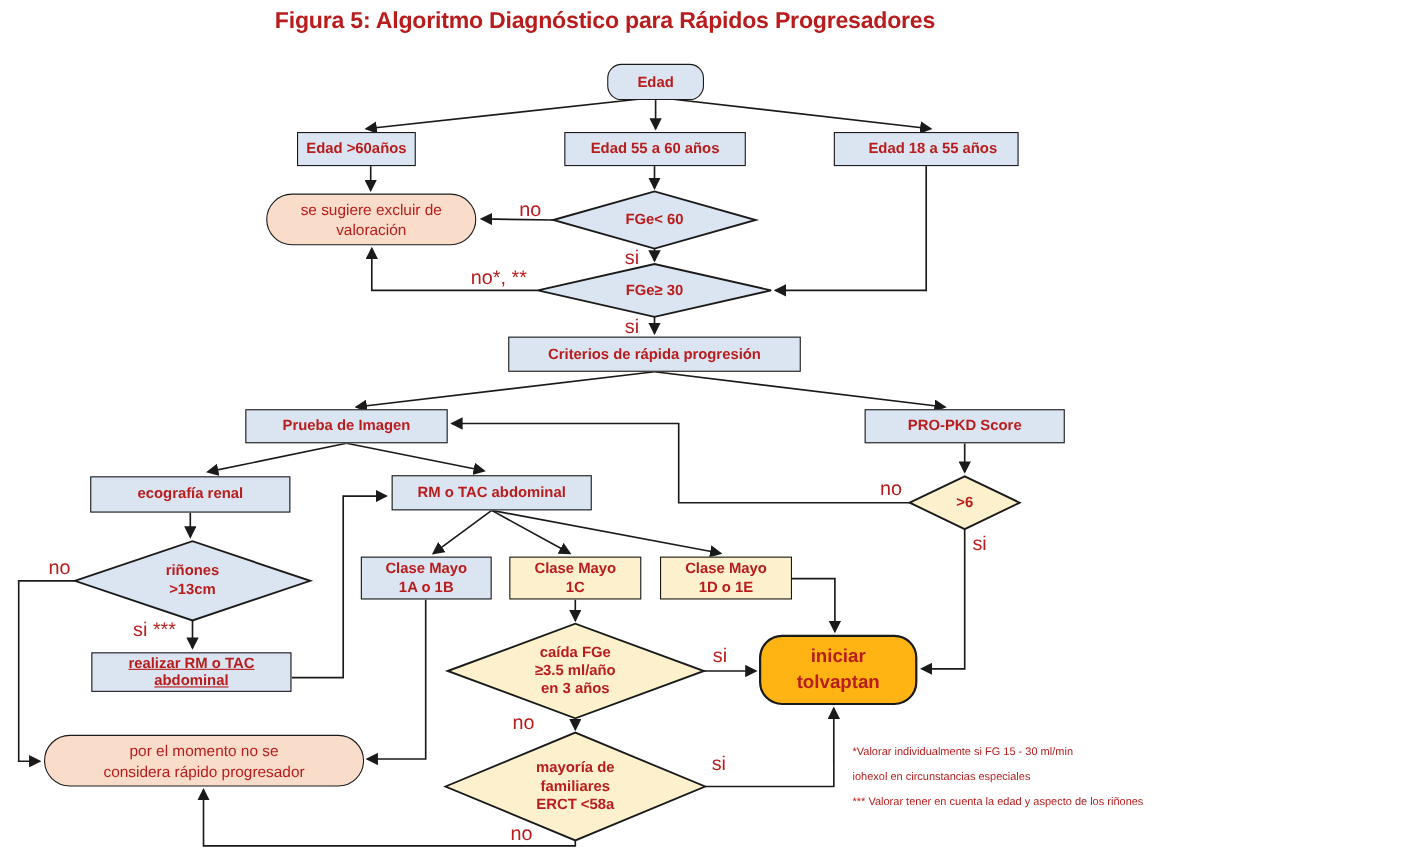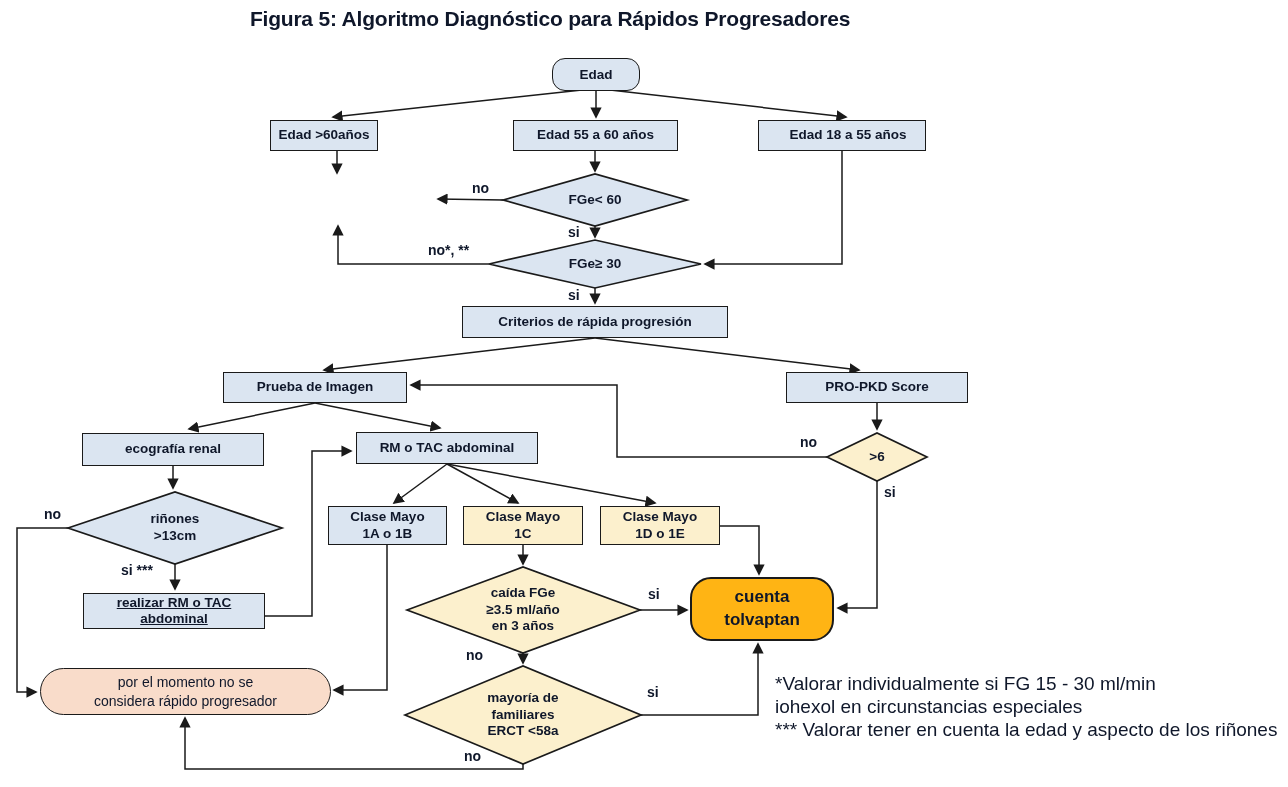--- a/index.html
+++ b/index.html
@@ -1,18 +1,18 @@
 <!DOCTYPE html>
 <html><head>
 <meta charset="utf-8">
 <style>
   html,body{margin:0;padding:0;background:#ffffff;}
   .canvas{
     position:relative;width:1288px;height:787px;background:#ffffff;overflow:hidden;
-    font-family:"Liberation Sans",sans-serif;color:#0f172a;
+    font-family:"Liberation Sans",sans-serif;color:#b91c1c;
   }
   .title{
     position:absolute;left:0;top:7px;width:1100px;text-align:center;
     font-size:21px;font-weight:bold;letter-spacing:-0.2px;
   }
   .node{
     position:absolute;display:flex;align-items:center;justify-content:center;
     text-align:center;white-space:pre-line;box-sizing:border-box;
     font-size:13.5px;font-weight:bold;line-height:1.22;
     background:#dbe5f1;border:1.6px solid #1a1a1a;
@@ -27,22 +27,22 @@
   .stadium.blue{background:#dbe5f1;font-weight:bold;font-size:13.5px;border-radius:13px;}
   .stadium.orange{
     background:#ffb414;border-width:2.2px;border-radius:21px;
     font-weight:bold;font-size:17px;line-height:1.35;
   }
   .dtext{
     position:absolute;display:flex;align-items:center;justify-content:center;
     text-align:center;white-space:pre-line;font-size:13.5px;font-weight:bold;line-height:1.25;
     pointer-events:none;
   }
-  .elabel{position:absolute;font-size:14px;font-weight:bold;white-space:pre;}
-  .footnotes{position:absolute;left:775px;top:672px;font-size:19px;line-height:23px;}
+  .elabel{position:absolute;font-size:18px;font-weight:normal;white-space:pre;}
+  .footnotes{position:absolute;left:775px;top:672px;font-size:10px;line-height:23px;}
   svg.wires{position:absolute;left:0;top:0;}
   svg.wires polyline, svg.wires line{stroke:#1a1a1a;stroke-width:1.5;fill:none;}
   svg.wires polygon.shape{stroke:#1a1a1a;stroke-width:1.7;}
 </style>
 </head>
 <body>
 
 <div class="canvas">
 
   <div class="title">Figura 5: Algoritmo Diagnóstico para Rápidos Progresadores</div>
@@ -104,40 +104,42 @@
     <polygon class="shape" points="405,715 523,666 641,715 523,764" fill="#fcf0cd"></polygon>
     <polygon class="shape" points="827,457 877,433 927,457 877,481" fill="#fcf0cd"></polygon>
   </svg>
 
   <div class="stadium blue" style="left:552px;top:58px;width:88px;height:33px;">Edad</div>
 
   <div class="node" style="left:270px;top:120px;width:108px;height:31px;">Edad &gt;60años</div>
   <div class="node" style="left:513px;top:120px;width:165px;height:31px;">Edad 55 a 60 años</div>
   <div class="node" style="left:758px;top:120px;width:168px;height:31px;padding-left:12px;">Edad 18 a 55 años</div>
 
+  <div class="stadium" style="left:242px;top:176px;width:191px;height:47px;">se sugiere excluir de
+valoración</div>
 
   <div class="node" style="left:462px;top:306px;width:266px;height:32px;">Criterios de rápida progresión</div>
 
   <div class="node" style="left:223px;top:372px;width:184px;height:31px;">Prueba de Imagen</div>
   <div class="node" style="left:786px;top:372px;width:182px;height:31px;">PRO-PKD Score</div>
 
   <div class="node" style="left:82px;top:433px;width:182px;height:33px;">ecografía renal</div>
   <div class="node" style="left:356px;top:432px;width:182px;height:32px;">RM o TAC abdominal</div>
 
   <div class="node" style="left:83px;top:593px;width:182px;height:36px;text-decoration:underline;">realizar RM o TAC
 abdominal</div>
 
   <div class="node" style="left:328px;top:506px;width:119px;height:39px;">Clase Mayo
 1A o 1B</div>
   <div class="node cream" style="left:463px;top:506px;width:120px;height:39px;">Clase Mayo
 1C</div>
   <div class="node cream" style="left:600px;top:506px;width:120px;height:39px;">Clase Mayo
 1D o 1E</div>
 
-  <div class="stadium orange" style="left:690px;top:577px;width:144px;height:64px;">cuenta
+  <div class="stadium orange" style="left:690px;top:577px;width:144px;height:64px;">iniciar
 tolvaptan</div>
 
   <div class="stadium" style="left:40px;top:668px;width:291px;height:47px;">por el momento no se
 considera rápido progresador</div>
 
   <div class="dtext" style="left:535px;top:186px;width:120px;height:28px;">FGe&lt; 60</div>
   <div class="dtext" style="left:535px;top:250px;width:120px;height:28px;">FGe≥ 30</div>
   <div class="dtext" style="left:115px;top:494px;width:120px;height:68px;">riñones
 &gt;13cm</div>
   <div class="dtext" style="left:443px;top:576px;width:160px;height:68px;">caída FGe

